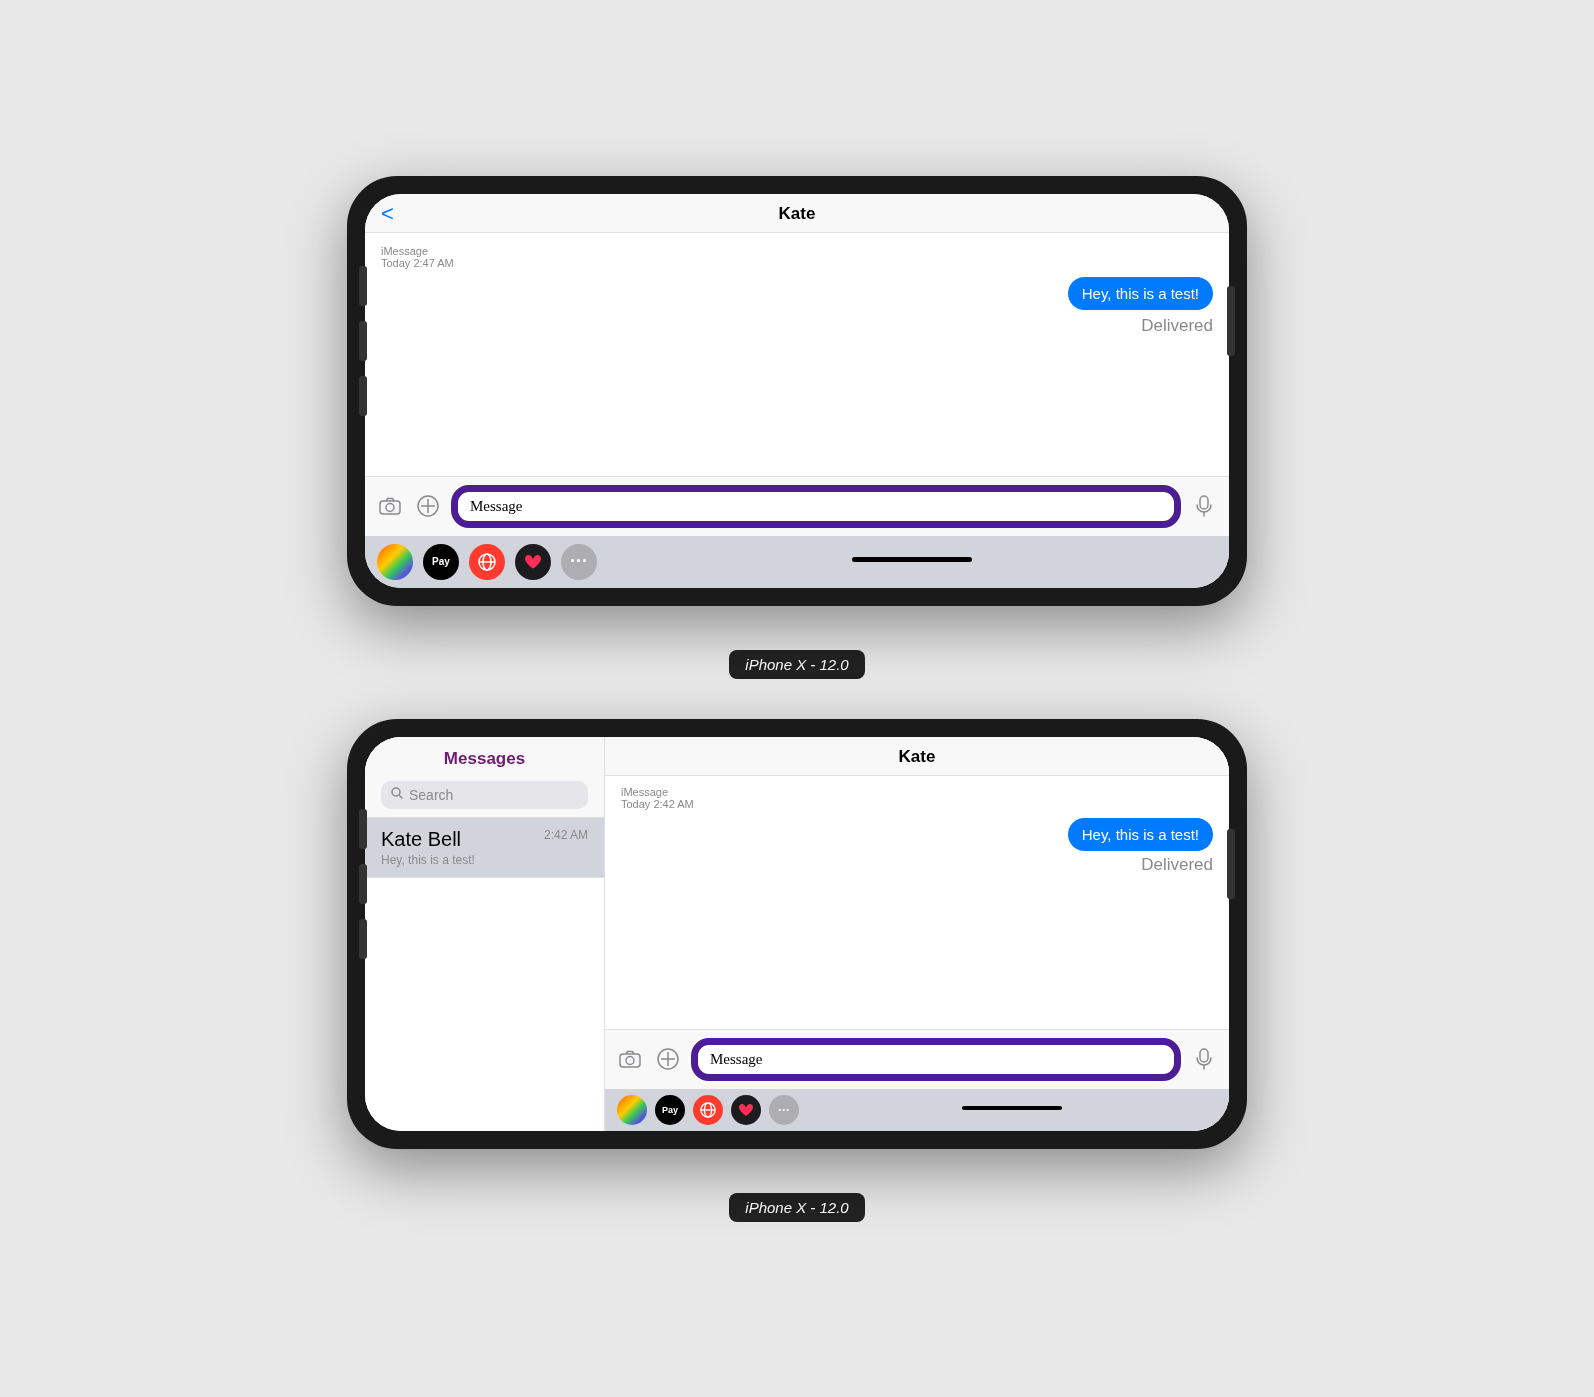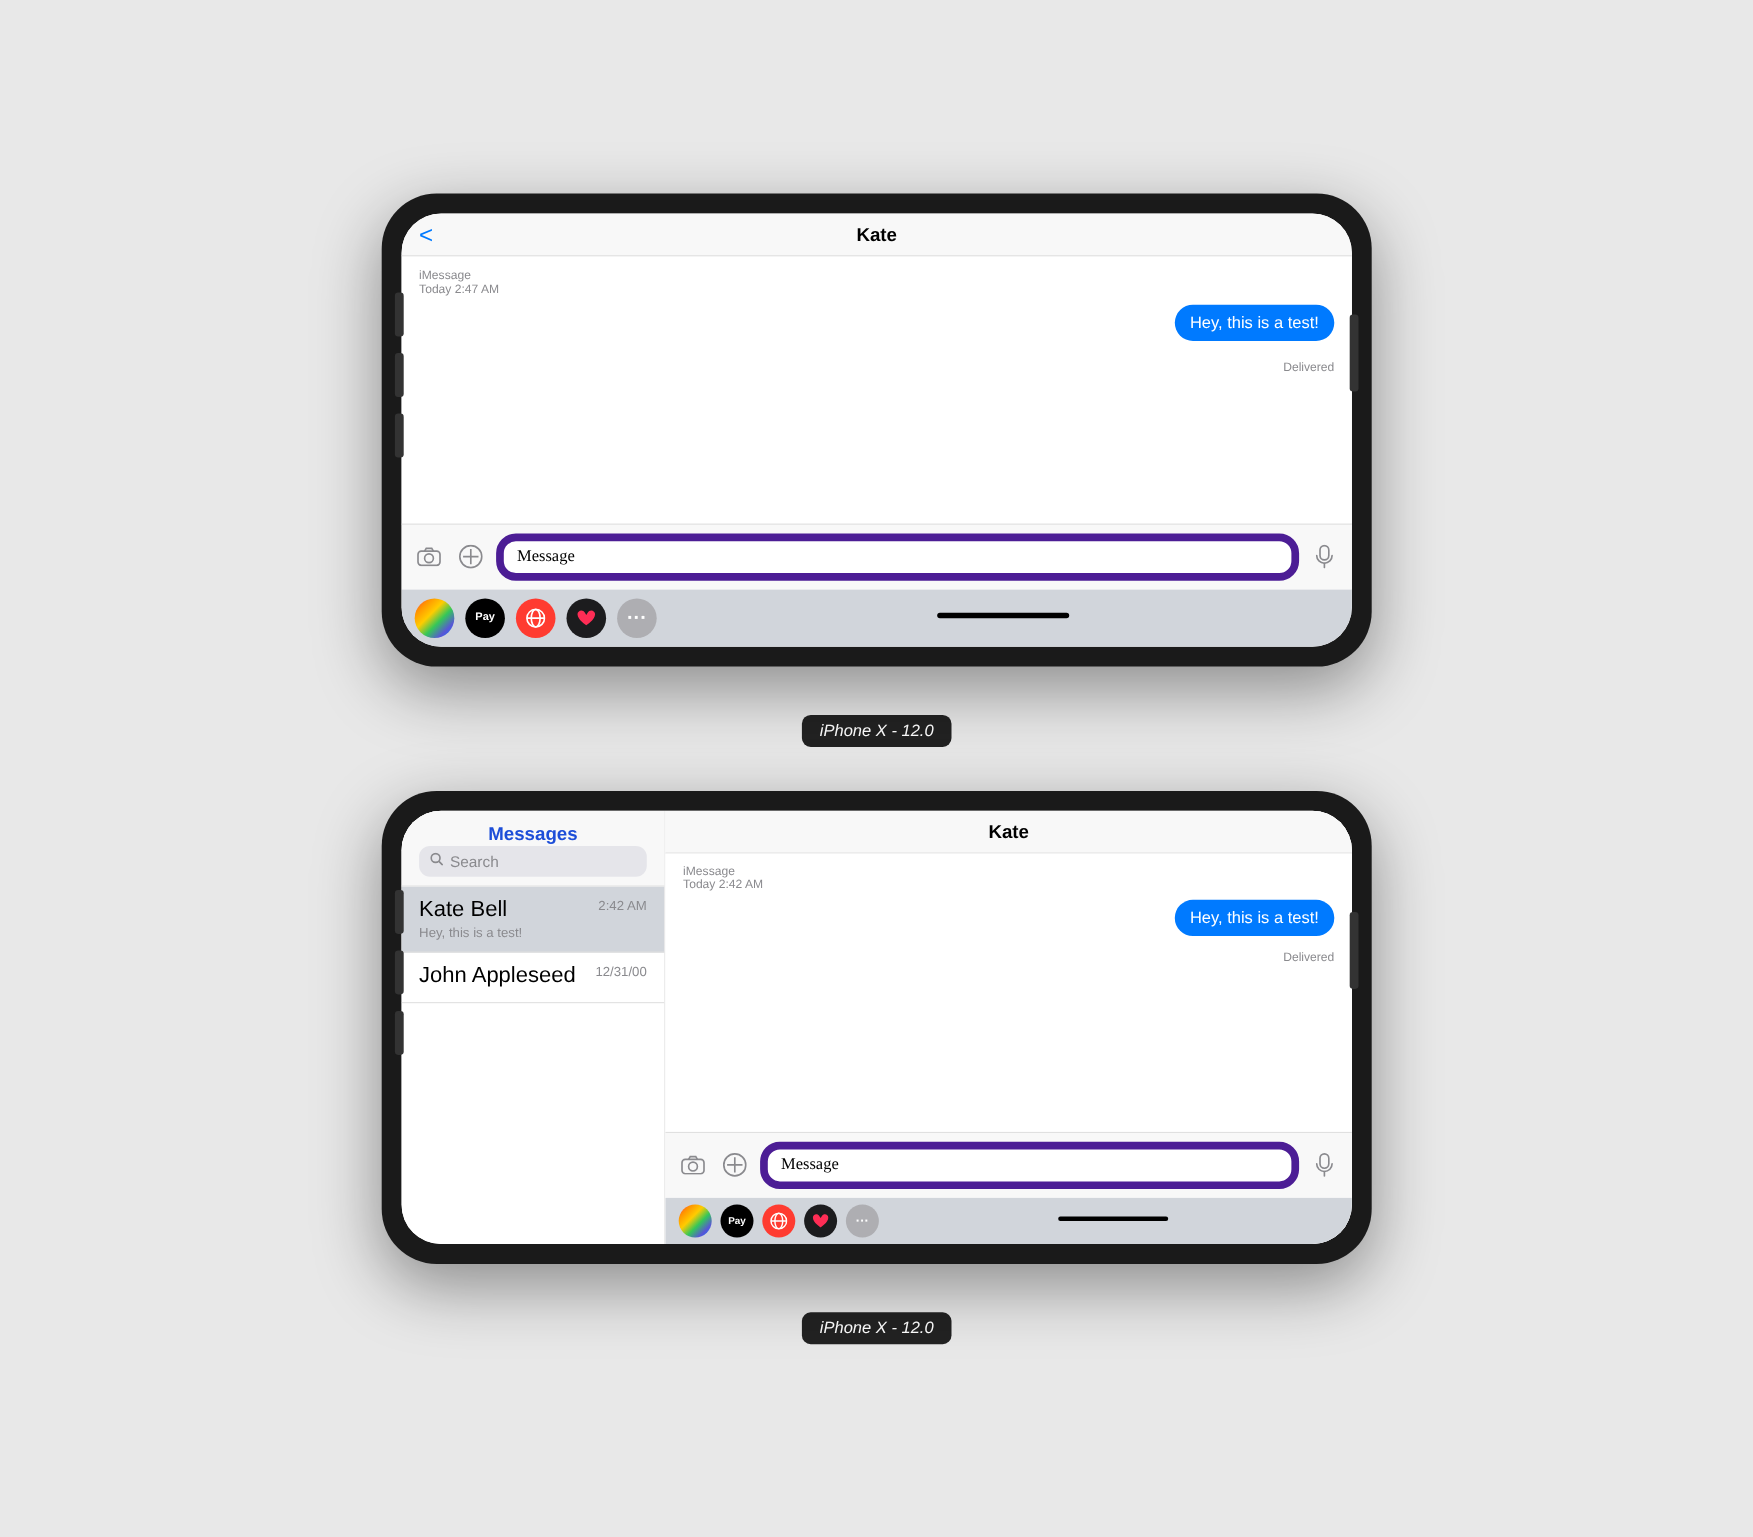--- a/index.html
+++ b/index.html
@@ -130,23 +130,23 @@
       background: #007aff;
       color: #fff;
       border-radius: 18px;
       padding: 8px 14px;
       font-size: 15px;
       max-width: 70%;
     }
 
     .im-delivered {
       text-align: right;
-      font-size: 11px;
-      color: #8a8a8e;
-      margin-top: 14px;
+      font-size: 17px;
+      color: #8a8a8e;
+      margin-top: 2px;
     }
 
     .im-input-bar {
       padding: 8px 10px;
       border-top: 1px solid #e0e0e0;
       background: #f8f8f8;
       display: flex;
       align-items: center;
       gap: 8px;
     }
@@ -239,23 +239,23 @@
 
     .messages-header {
       padding: 12px 16px 8px;
       border-bottom: 1px solid #e0e0e0;
       background: #f8f8f8;
     }
 
     .messages-title {
       font-size: 17px;
       font-weight: 700;
-      color: #1d4ed8;
+      color: #701a75;
       text-align: center;
-      margin-bottom: 0;
+      margin-bottom: 12px;
     }
 
     .search-bar {
       background: #e5e5ea;
       border-radius: 10px;
       padding: 6px 10px;
       display: flex;
       gap: 6px;
     }
 
@@ -462,27 +462,20 @@
 
       <div class="conv-list">
         <div class="conv-item active">
           <div class="conv-item-top">
             <span class="conv-name">Kate Bell</span>
             <span class="conv-time">2:42 AM</span>
           </div>
           <div class="conv-preview">Hey, this is a test!</div>
         </div>
 
-        <div class="conv-item">
-          <div class="conv-item-top">
-            <span class="conv-name">John Appleseed</span>
-            <span class="conv-time">12/31/00</span>
-          </div>
-          <div class="conv-preview"></div>
-        </div>
       </div>
     </div>
 
     <div class="split-right">
       <div class="split-im-header">
         <span class="split-im-title">Kate</span>
       </div>
 
       <div class="split-im-body">
         <div class="im-timestamp" style="white-space:pre-line;">iMessage

